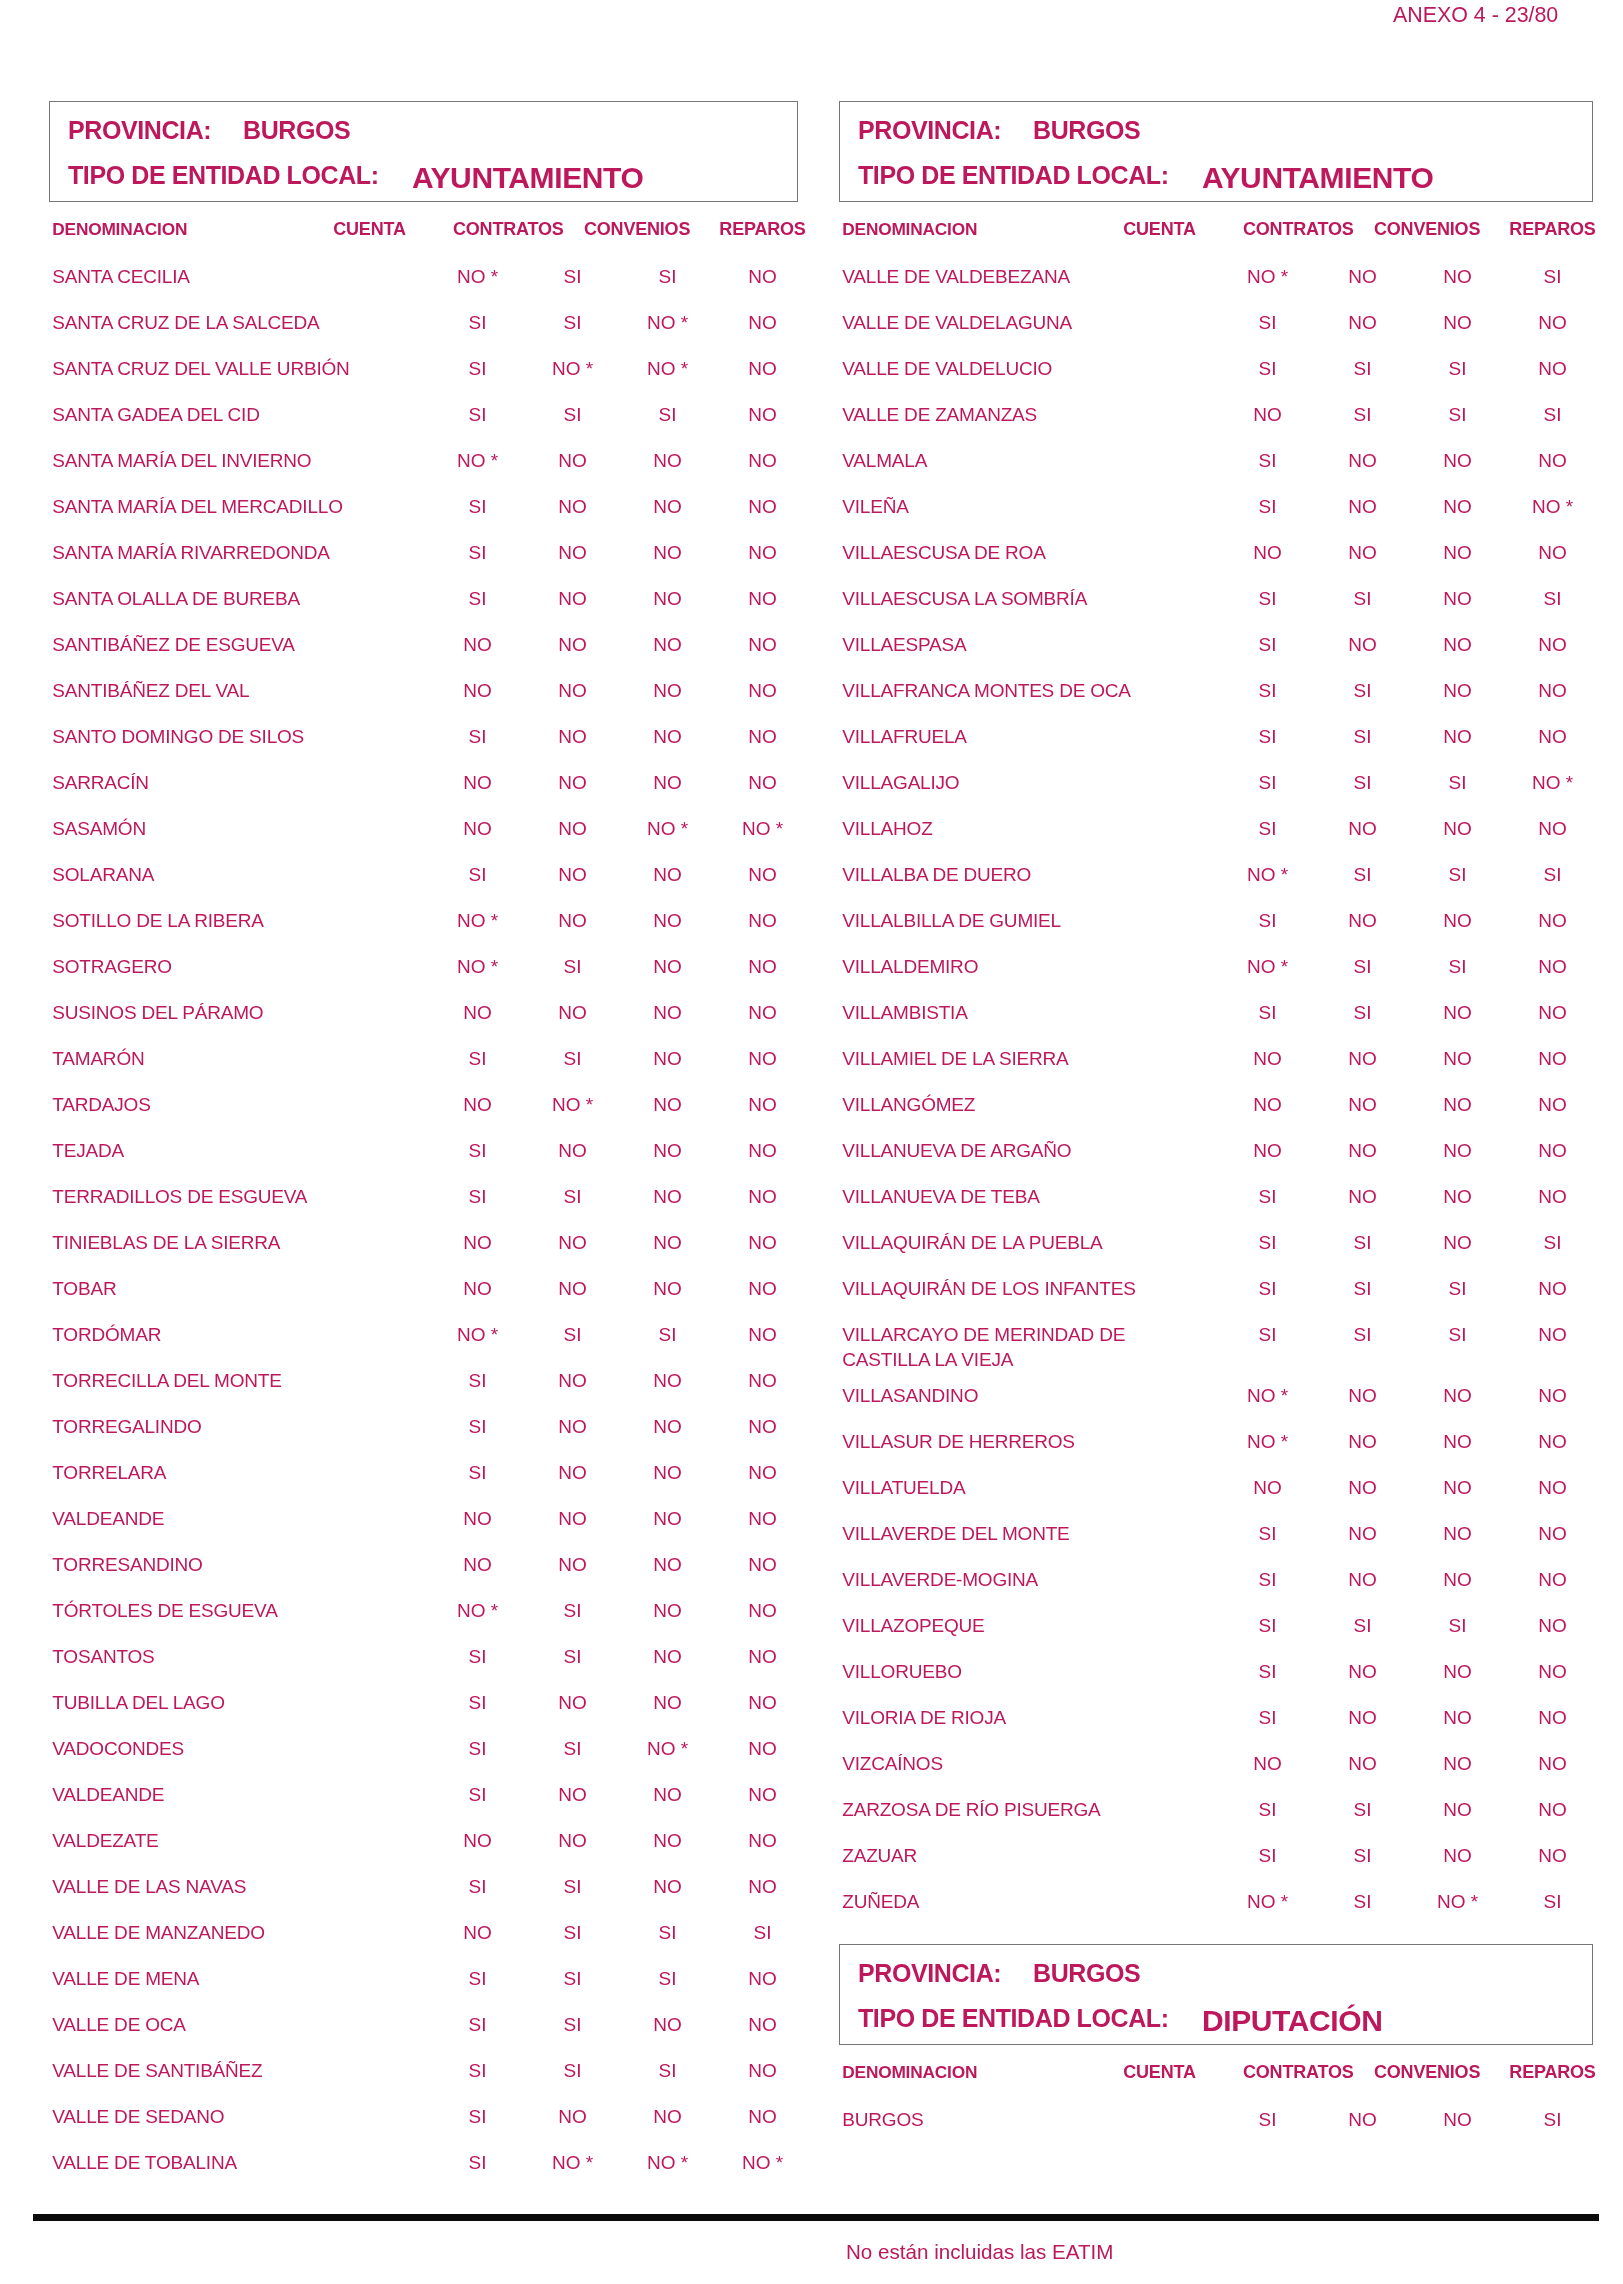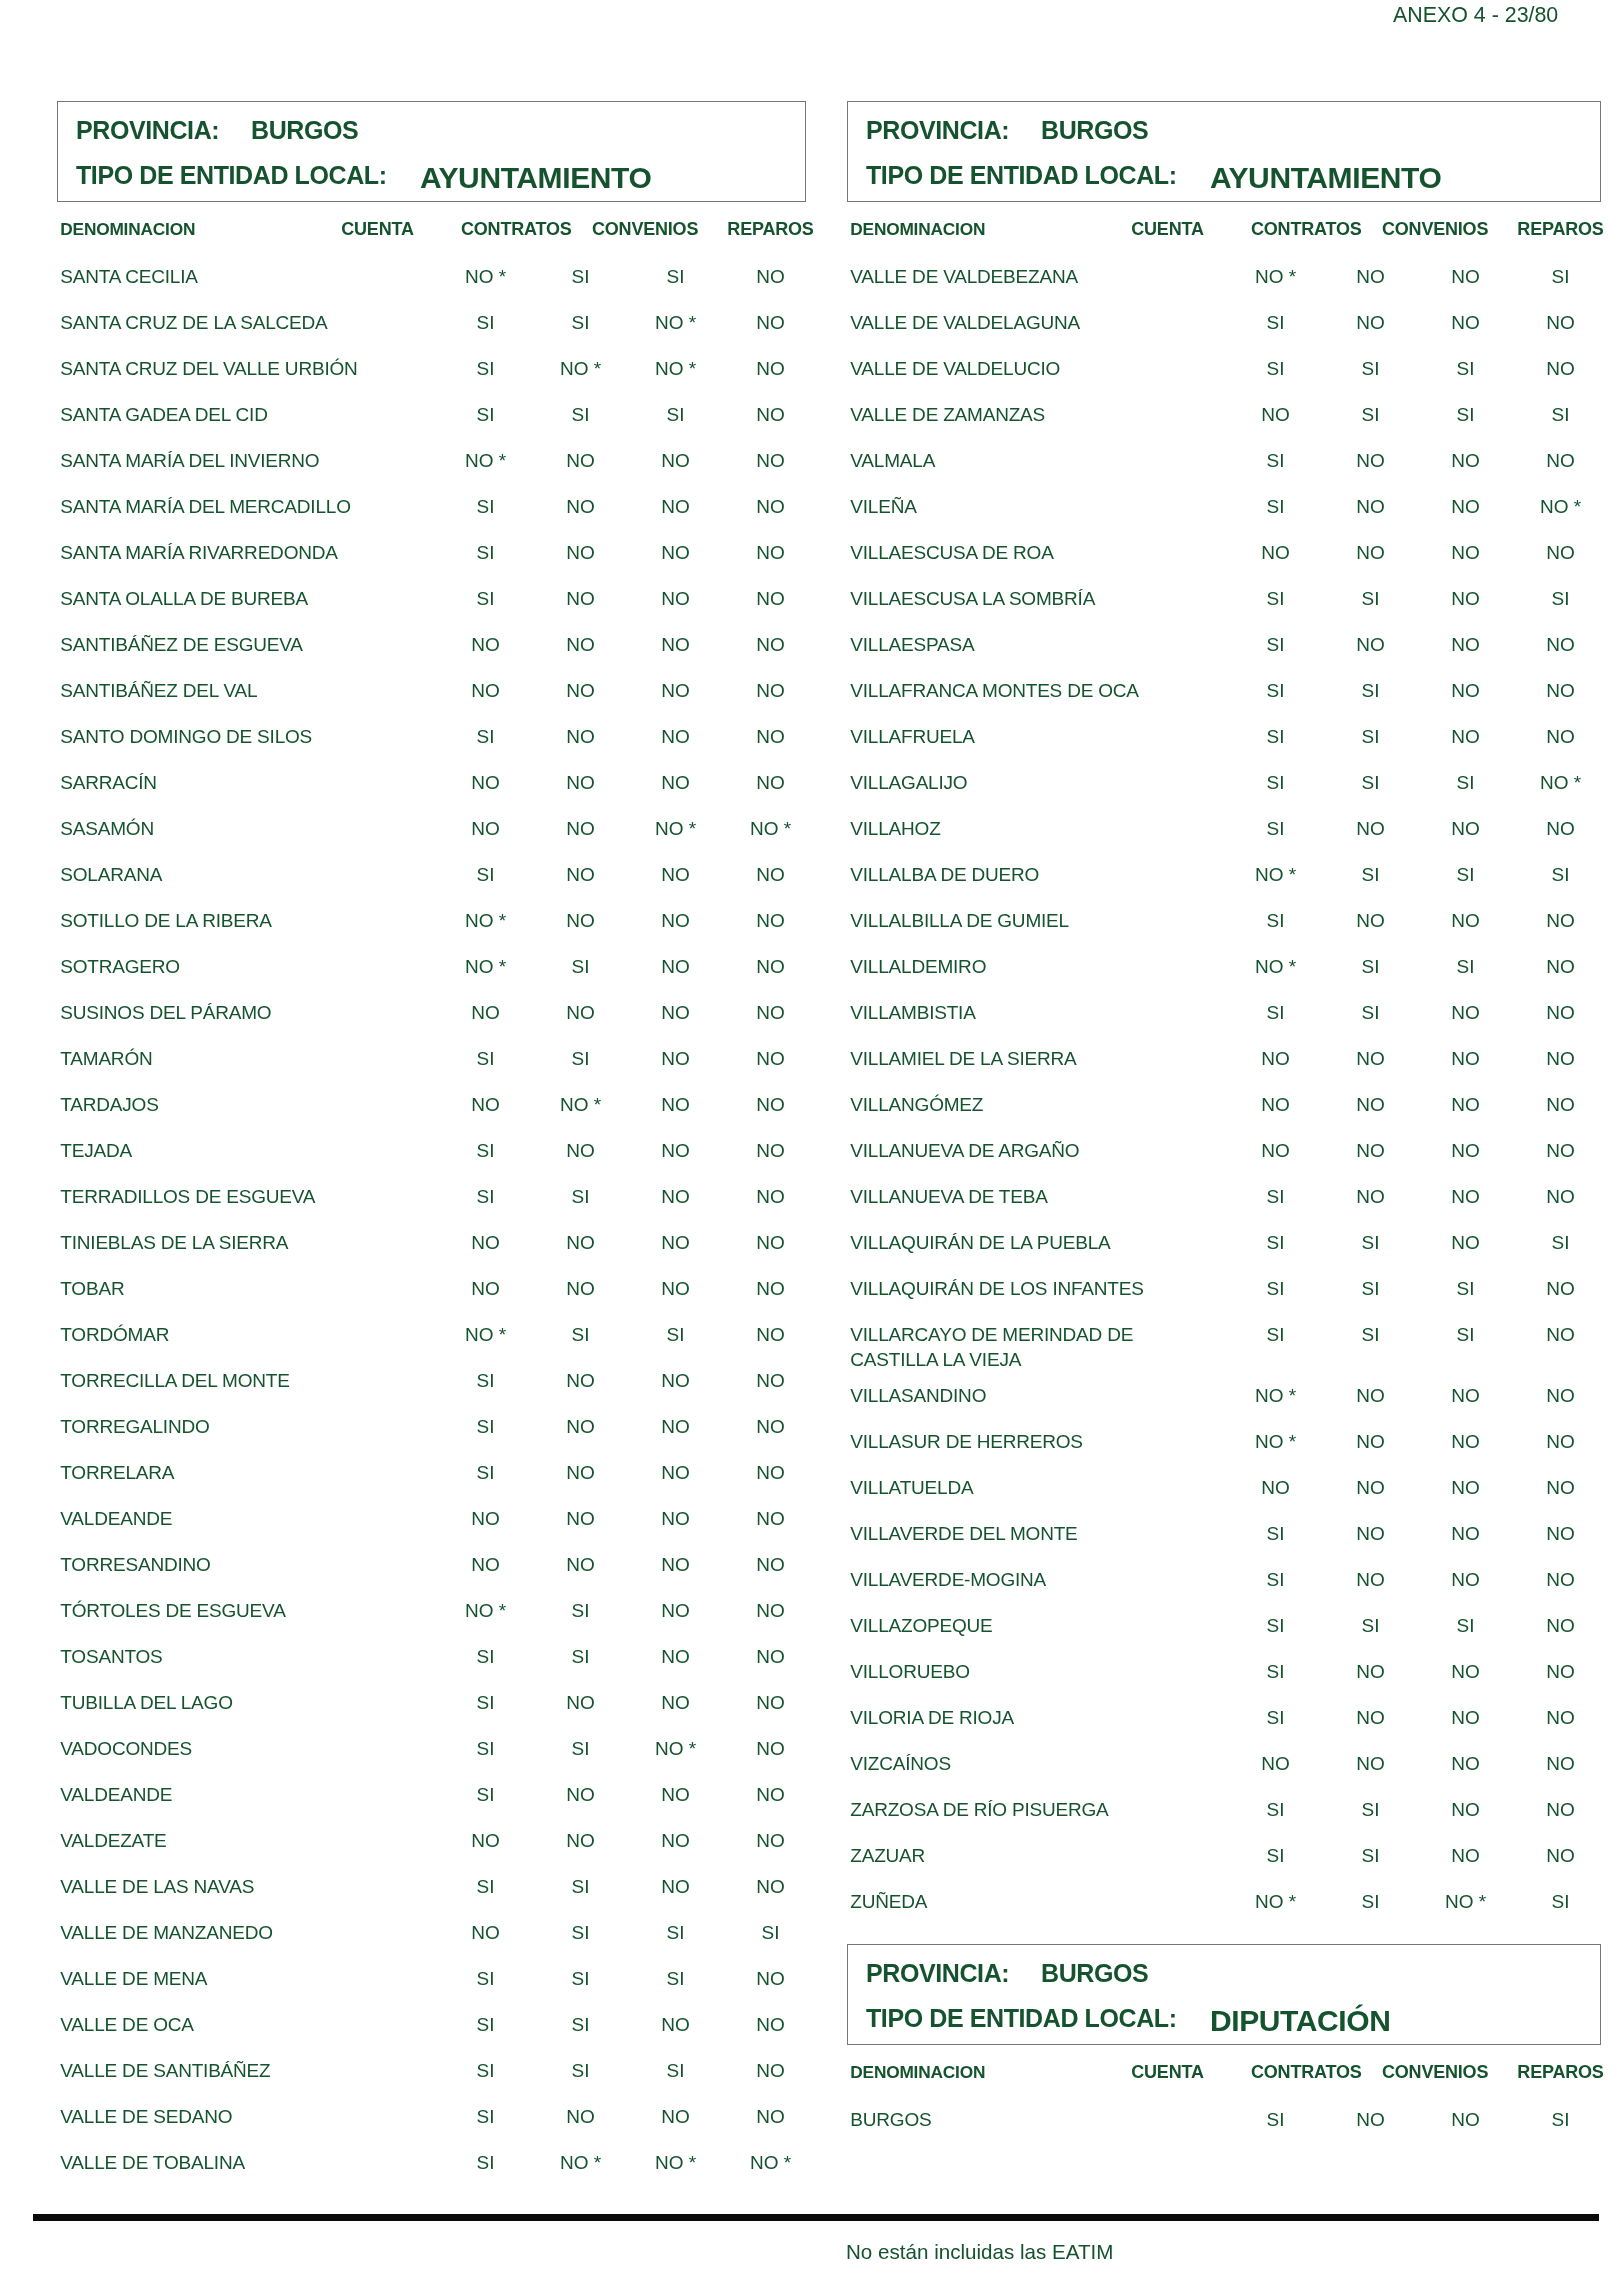--- a/index.html
+++ b/index.html
@@ -1,25 +1,25 @@
 <!DOCTYPE html>
 <html lang="es" style="font-size:13px"><head>
 <meta charset="utf-8">
 <style>
   html,body { margin:0; padding:0; background:#e8e8e8; }
   .page {
     position:relative; width:1623px; height:2284px; background:#ffffff;
-    font-family:"Liberation Sans", sans-serif; color:#14532d;
+    font-family:"Liberation Sans", sans-serif; color:#be185d;
     margin:0 auto; overflow:hidden;
   }
   .anexo {
     position:absolute; top:3.3px; left:1393px; font-size:21.4px; letter-spacing:0;
   }
   
-  .col { position:absolute; width:761px;margin-left:8px; }
+  .col { position:absolute; width:761px; }
   .col-left  { left:49px;  top:101px; }
   .col-right { left:839px; top:101px; }
   .col-right2{ left:839px; top:1944px; }
 
   .info-box {
     position:relative; width:747px; height:99px;
     border:1.6px solid #767676; background:#fff;
   }
   .col-right .info-box, .col-right2 .info-box { width:752px; }
   .info-line { position:absolute; left:0; right:0; height:30px; }

